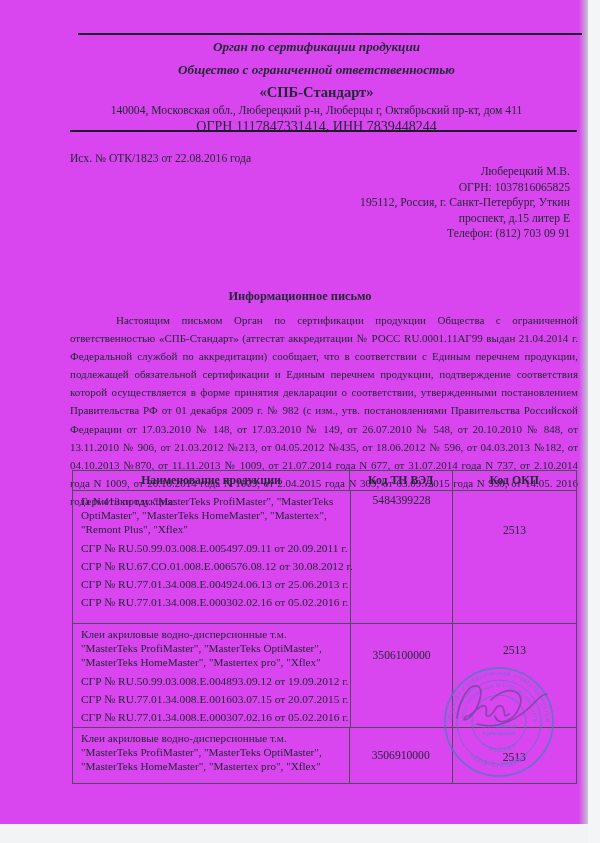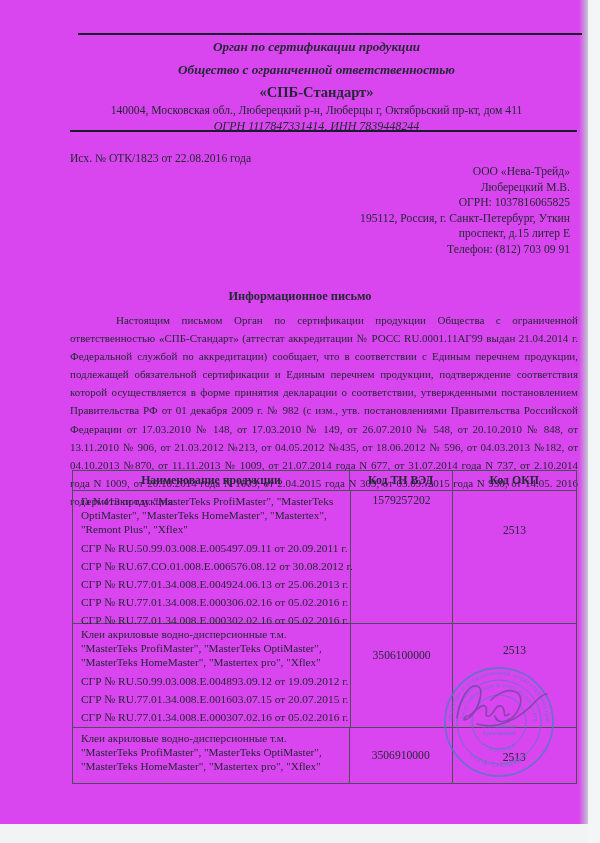--- a/index.html
+++ b/index.html
@@ -16,21 +16,21 @@
 
   .rule{position:absolute; background:#191c28;}
   .rule-top{left:78px; top:33px; width:504px; height:2px;}
   .rule-mid{left:70px; top:130px; width:507px; height:2px;}
 
   .letterhead{position:absolute; left:60px; top:40px; width:513px; text-align:center; line-height:1;}
   .lh1{font-size:13.2px; font-weight:bold; font-style:italic; margin-bottom:10px;}
   .lh2{font-size:13.2px; font-weight:bold; font-style:italic; margin-bottom:9px;}
   .lh3{font-size:14.6px; font-weight:bold; margin-bottom:5px;}
   .lh-addr{font-size:11.6px; margin-bottom:3px;}
-  .lh-ogrn{font-size:12px; font-style:italic;}
+  .lh-ogrn{font-size:14px; }
 
   .ref-line{position:absolute; left:70px; top:152px; font-size:11.6px;}
 
   .recipient{position:absolute; right:30px; top:164px; width:330px; text-align:right;
     font-size:11.6px; line-height:15.6px;}
 
   .letter-title{position:absolute; left:0; top:289px; width:600px; text-align:center;
     font-size:12.4px; font-weight:bold;}
 
   .body-text{position:absolute; left:70px; top:311px; width:508px;
@@ -75,21 +75,20 @@
     <div class="lh3">«СПБ-Стандарт»</div>
     <div class="lh-addr">140004, Московская обл., Люберецкий р-н, Люберцы г, Октябрьский пр-кт, дом 411</div>
     <div class="lh-ogrn">ОГРН 1117847331414, ИНН 7839448244</div>
   </div>
 
   <div class="rule rule-mid"></div>
 
   <div class="ref-line">Исх. № ОТК/1823 от 22.08.2016 года</div>
 
   <div class="recipient">
-    <div>ООО «Нева-Трейд»</div>
     <div>Люберецкий М.В.</div>
     <div>ОГРН: 1037816065825</div>
     <div>195112, Россия, г. Санкт-Петербург, Уткин</div>
     <div>проспект, д.15 литер Е</div>
     <div>Телефон: (812) 703 09 91</div>
   </div>
 
   <div class="letter-title">Информационное письмо</div>
 
   <div class="body-text">Настоящим письмом Орган по сертификации продукции Общества с ограниченной ответственностью «СПБ-Стандарт» (аттестат аккредитации № РОСС RU.0001.11АГ99 выдан 21.04.2014 г. Федеральной службой по аккредитации) сообщает, что в соответствии с Единым перечнем продукции, подлежащей обязательной сертификации и Единым перечнем продукции, подтверждение соответствия которой осуществляется в форме принятия декларации о соответствии, утвержденными постановлением Правительства РФ от 01 декабря 2009 г. № 982 (с изм., утв. постановлениями Правительства Российской Федерации от 17.03.2010 № 148, от 17.03.2010 № 149, от 26.07.2010 № 548, от 20.10.2010 № 848,  от 13.11.2010 № 906, от 21.03.2012 №213, от 04.05.2012 №435, от 18.06.2012 № 596, от 04.03.2013 №182, от 04.10.2013 №870, от 11.11.2013 № 1009, от 21.07.2014 года N 677,  от 31.07.2014 года N 737, от 2.10.2014 года N 1009,  от 20.10.2014 года N 1079, от 2.04.2015 года N 309, от 03.09. 2015 года N 930, от 14.05. 2016 года N 413 продукция:</div>
@@ -100,25 +99,24 @@
       <div class="cell c2">Код ТН ВЭД</div>
       <div class="cell c3">Код ОКП</div>
     </div>
 
     <div class="trow row1">
       <div class="cell c1">
         <div class="prod-name">Герметики т.м. "MasterTeks ProfiMaster", "MasterTeks OptiMaster", "MasterTeks HomeMaster", "Mastertex", "Remont Plus", "Xflex"</div>
         <div class="sgr-line sgr-first">СГР №  RU.50.99.03.008.Е.005497.09.11 от 20.09.2011 г.</div>
         <div class="sgr-line">СГР №  RU.67.СО.01.008.Е.006576.08.12 от 30.08.2012 г.</div>
         <div class="sgr-line">СГР №  RU.77.01.34.008.Е.004924.06.13 от 25.06.2013 г.</div>
-        <div class="sgr-line">СГР №  RU.77.01.34.008.Е.000306.02.16 от 05.02.2016 г.</div>
         <div class="sgr-line">СГР №  RU.77.01.34.008.Е.000302.02.16 от 05.02.2016 г.</div>
       </div>
       <div class="cell c2">
-        <span class="code r1-tnved">1579257202</span>
+        <span class="code r1-tnved">5484399228</span>
       </div>
       <div class="cell c3">
         <span class="code r1-okp">2513</span>
       </div>
     </div>
 
     <div class="trow row2">
       <div class="cell c1">
         <div class="prod-name">Клеи акриловые водно-дисперсионные т.м. "MasterTeks ProfiMaster", "MasterTeks OptiMaster", "MasterTeks HomeMaster", "Mastertex pro", "Xflex"</div>
         <div class="sgr-line sgr-first">СГР №  RU.50.99.03.008.Е.004893.09.12 от 19.09.2012 г.</div>

